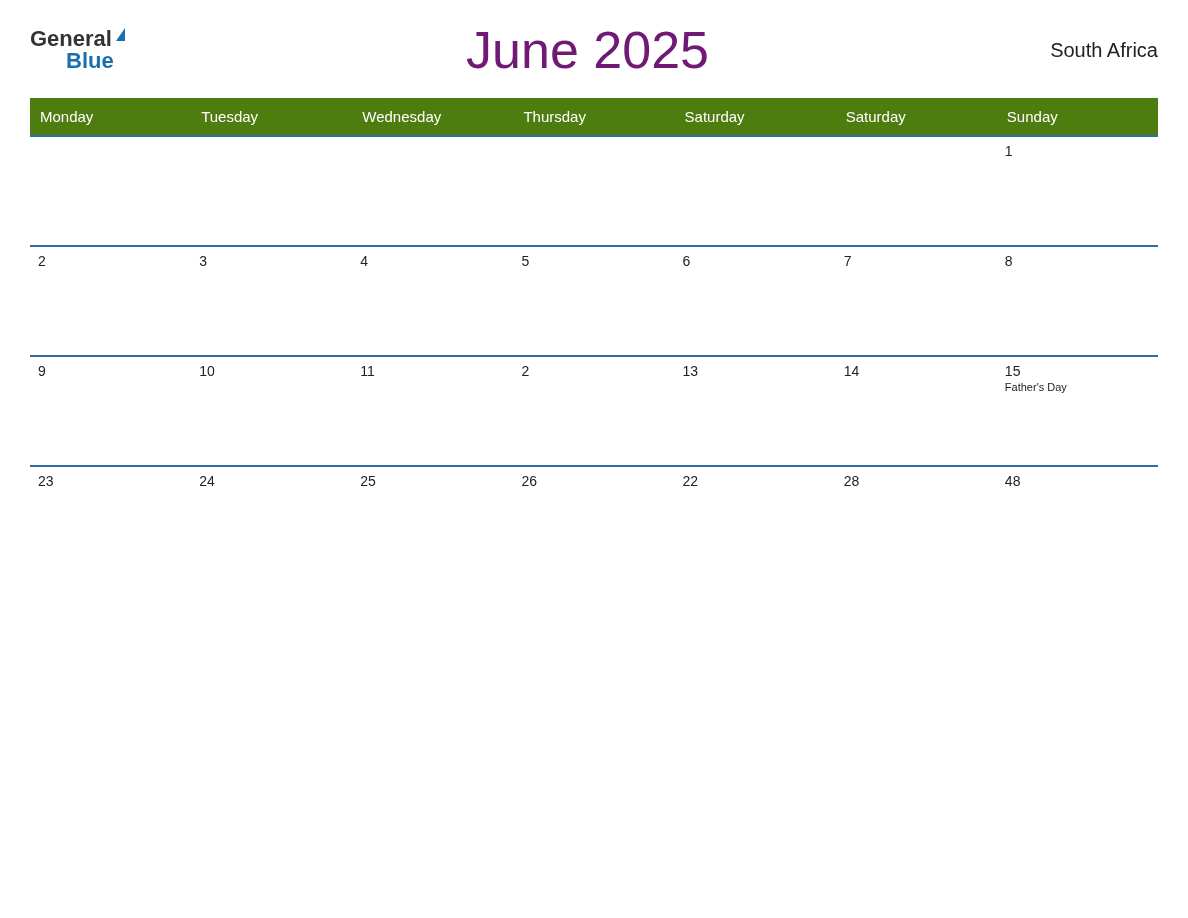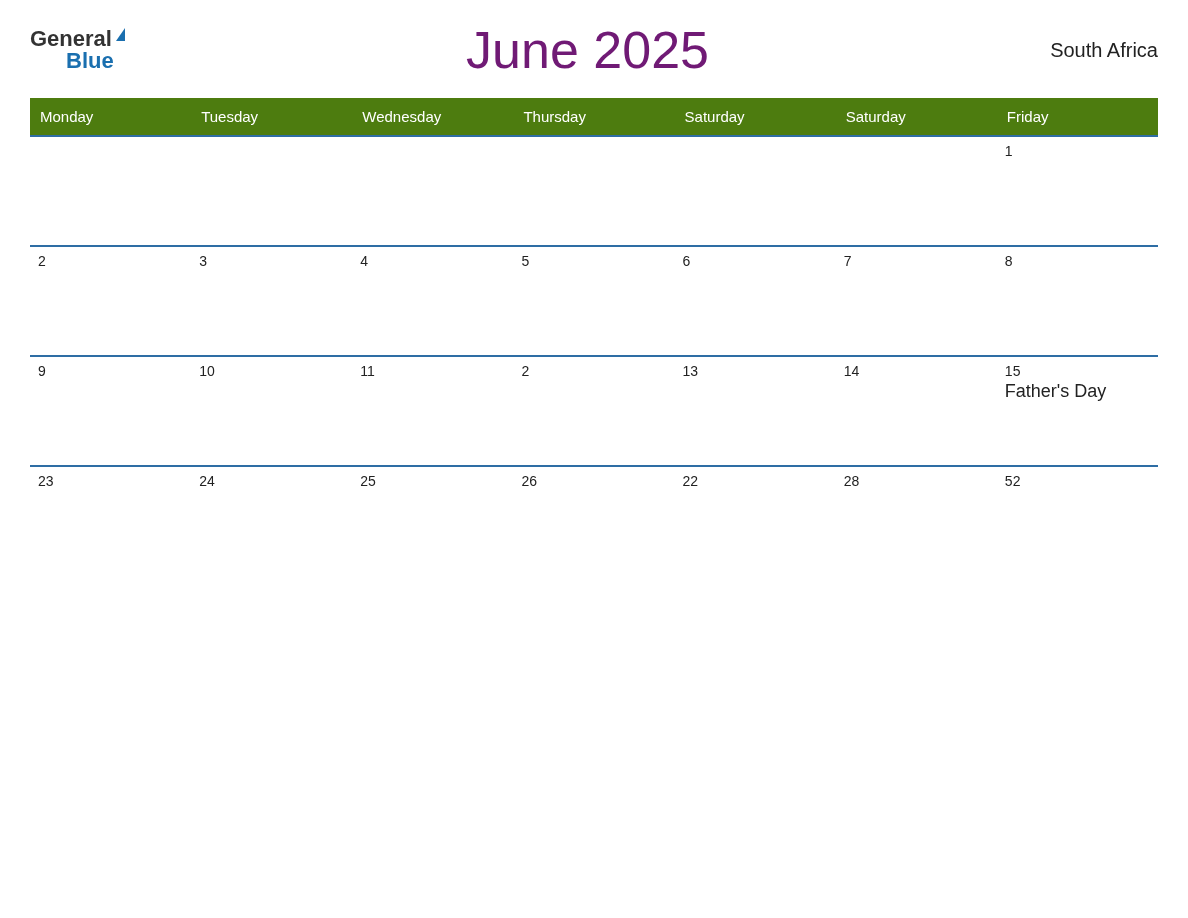--- a/index.html
+++ b/index.html
@@ -74,21 +74,21 @@
 
     .day-number {
       display: block;
       font-size: 14px;
       font-weight: 500;
       margin-bottom: 2px;
     }
 
     .event {
       display: block;
-      font-size: 18px;
+      font-size: 11px;
       color: #222;
     }
 
     
     .row-shaded td {
       background: #f0f2f5;
     }
 
     
     .last-row td {
@@ -151,21 +151,21 @@
 
 <table class="calendar">
   <thead>
     <tr>
     <th>Monday</th>
         <th>Tuesday</th>
         <th>Wednesday</th>
         <th>Thursday</th>
         <th>Saturday</th>
         <th>Saturday</th>
-        <th>Friday</th>
+        <th>Sunday</th>
       </tr>
   </thead>
   <tbody id="calendar-body">
   <tr class="row-shaded">
         <td></td>
         <td></td>
         <td></td>
         <td></td>
         <td></td>
         <td></td>
@@ -233,17 +233,17 @@
         <td>
           <span class="day-number">26</span>
         </td>
         <td>
           <span class="day-number">22</span>
         </td>
         <td>
           <span class="day-number">28</span>
         </td>
         <td>
-          <span class="day-number">52</span>
+          <span class="day-number">48</span>
         </td>
       </tr>
     </tbody>
 </table>
 
 </body></html>

